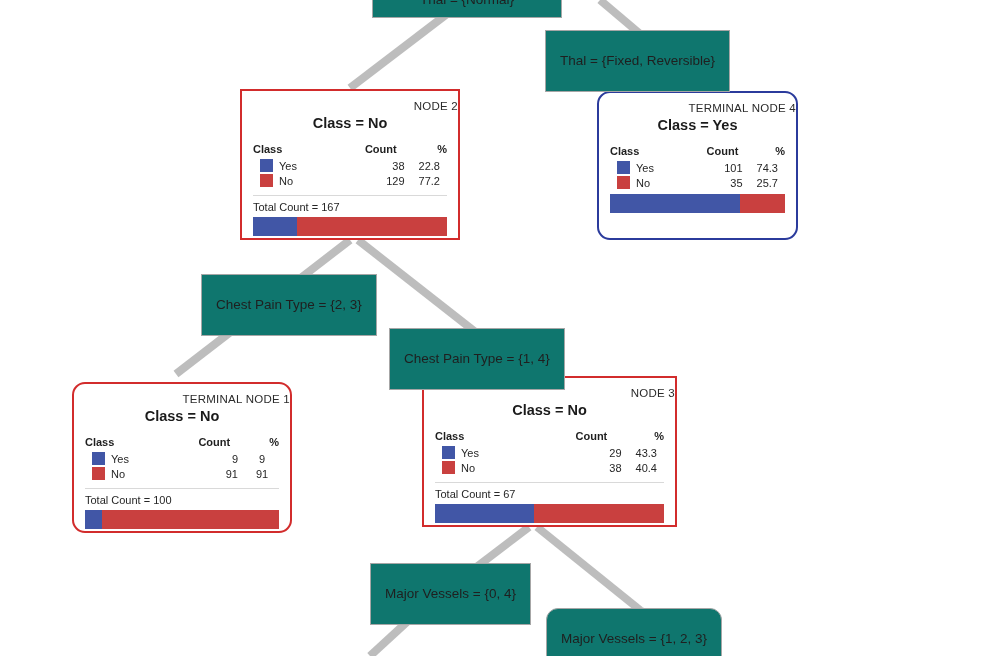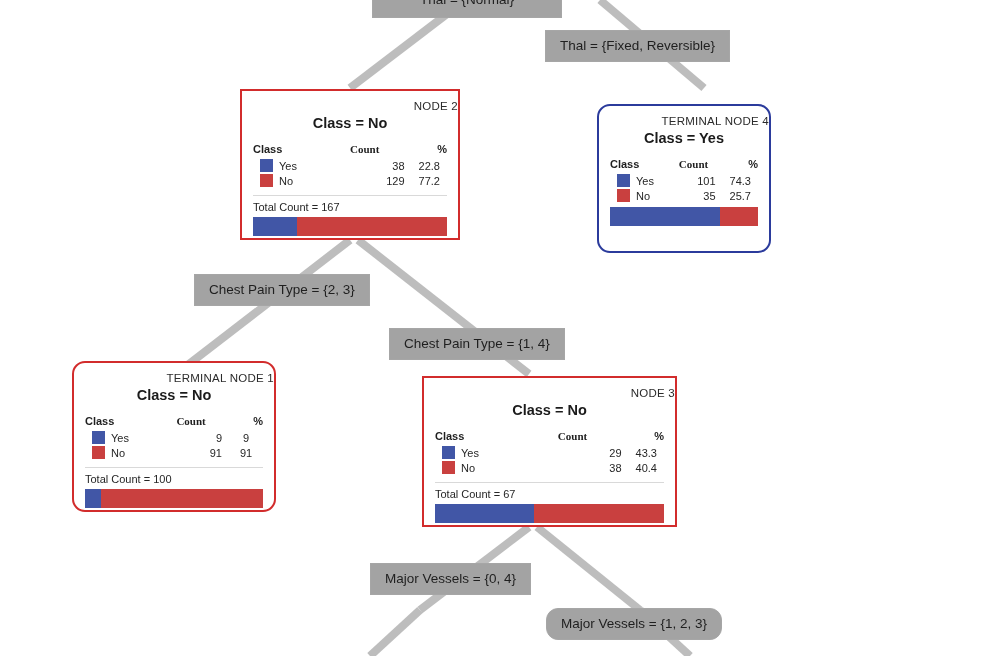--- a/index.html
+++ b/index.html
@@ -59,21 +59,21 @@
     font-size: 11px;
     color: #262626;
   }
   .tbl th {
     font-weight: bold;
     font-size: 11px;
     padding: 0 0 3px 0;
     color: #1f1f1f;
   }
   .tbl th.c-class { text-align: left; }
-  .tbl th.c-count { text-align: left; font-family: Liberation Serif, serif; }
+  .tbl th.c-count { text-align: center; }
   .tbl th.c-pct   { text-align: right; width: 34px; }
   .tbl td { padding: 1px 7px; }
   .tbl td.c-class { text-align: left; }
   .tbl td.c-count { text-align: right; }
   .tbl td.c-pct   { text-align: center; }
 
   .swatch {
     display: inline-block;
     width: 13px;
     height: 13px;
@@ -96,26 +96,26 @@
     height: 19px;
     display: flex;
     overflow: hidden;
   }
   .bar .seg-yes { background: #4156a6; height: 100%; }
   .bar .seg-no  { background: #c9403f; height: 100%; }
 
   
   .edge-label {
     position: absolute;
-    background: #a3a3a3;
+    background: #0f766e;
     border: 1px solid #a6a6a6;
     color: #1f1f1f;
     font-size: 13.5px;
     line-height: 1;
-    padding: 8px 14px;
+    padding: 23px 14px;
     white-space: nowrap;
     box-sizing: border-box;
     z-index: 4;
   }
 </style>
 </head>
 <body>
 
 <div id="canvas">
 
@@ -167,21 +167,21 @@
         </tr>
       </tbody>
     </table>
     <div class="total"><span>Total Count = </span><span>167</span></div>
     <div class="bar">
       <div class="seg-yes" style="width:22.8%"></div>
       <div class="seg-no" style="width:77.2%"></div>
     </div>
   </div>
 
-  <div class="node blue rounded" style="left:597px; top:104px; width:174px; height:149px;">
+  <div class="node blue rounded" style="left:597px; top:91px; width:201px; height:149px;">
     <div class="node-title">TERMINAL NODE 4</div>
     <div class="node-class">Class = Yes</div>
     <table class="tbl">
       <thead>
         <tr>
           <th class="c-class">Class</th>
           <th class="c-count">Count</th>
           <th class="c-pct">%</th>
         </tr>
       </thead>
@@ -201,21 +201,21 @@
           <td class="c-pct">25.7</td>
         </tr>
       </tbody>
     </table>
     <div class="bar">
       <div class="seg-yes" style="width:74.3%"></div>
       <div class="seg-no" style="width:25.7%"></div>
     </div>
   </div>
 
-  <div class="node red rounded" style="left:72px; top:361px; width:204px; height:151px;">
+  <div class="node red rounded" style="left:72px; top:382px; width:220px; height:151px;">
     <div class="node-title">TERMINAL NODE 1</div>
     <div class="node-class">Class = No</div>
     <table class="tbl">
       <thead>
         <tr>
           <th class="c-class">Class</th>
           <th class="c-count">Count</th>
           <th class="c-pct">%</th>
         </tr>
       </thead>
@@ -275,21 +275,21 @@
     <div class="bar">
       <div class="seg-yes" style="width:43.3%"></div>
       <div class="seg-no" style="width:56.7%"></div>
     </div>
   </div>
 
   <div class="edge-label" style="left:545px; top:30px;">
     <span>Thal = {Fixed, Reversible}</span>
   </div>
 
-  <div class="edge-label" style="left:194px; top:274px;">
+  <div class="edge-label" style="left:201px; top:274px;">
     <span>Chest Pain Type = {2, 3}</span>
   </div>
 
   <div class="edge-label" style="left:369px; top:328px;margin-left:20px;">
     <span>Chest Pain Type = {1, 4}</span>
   </div>
 
   <div class="edge-label" style="left:370px; top:563px;">
     <span>Major Vessels = {0, 4}</span>
   </div>

